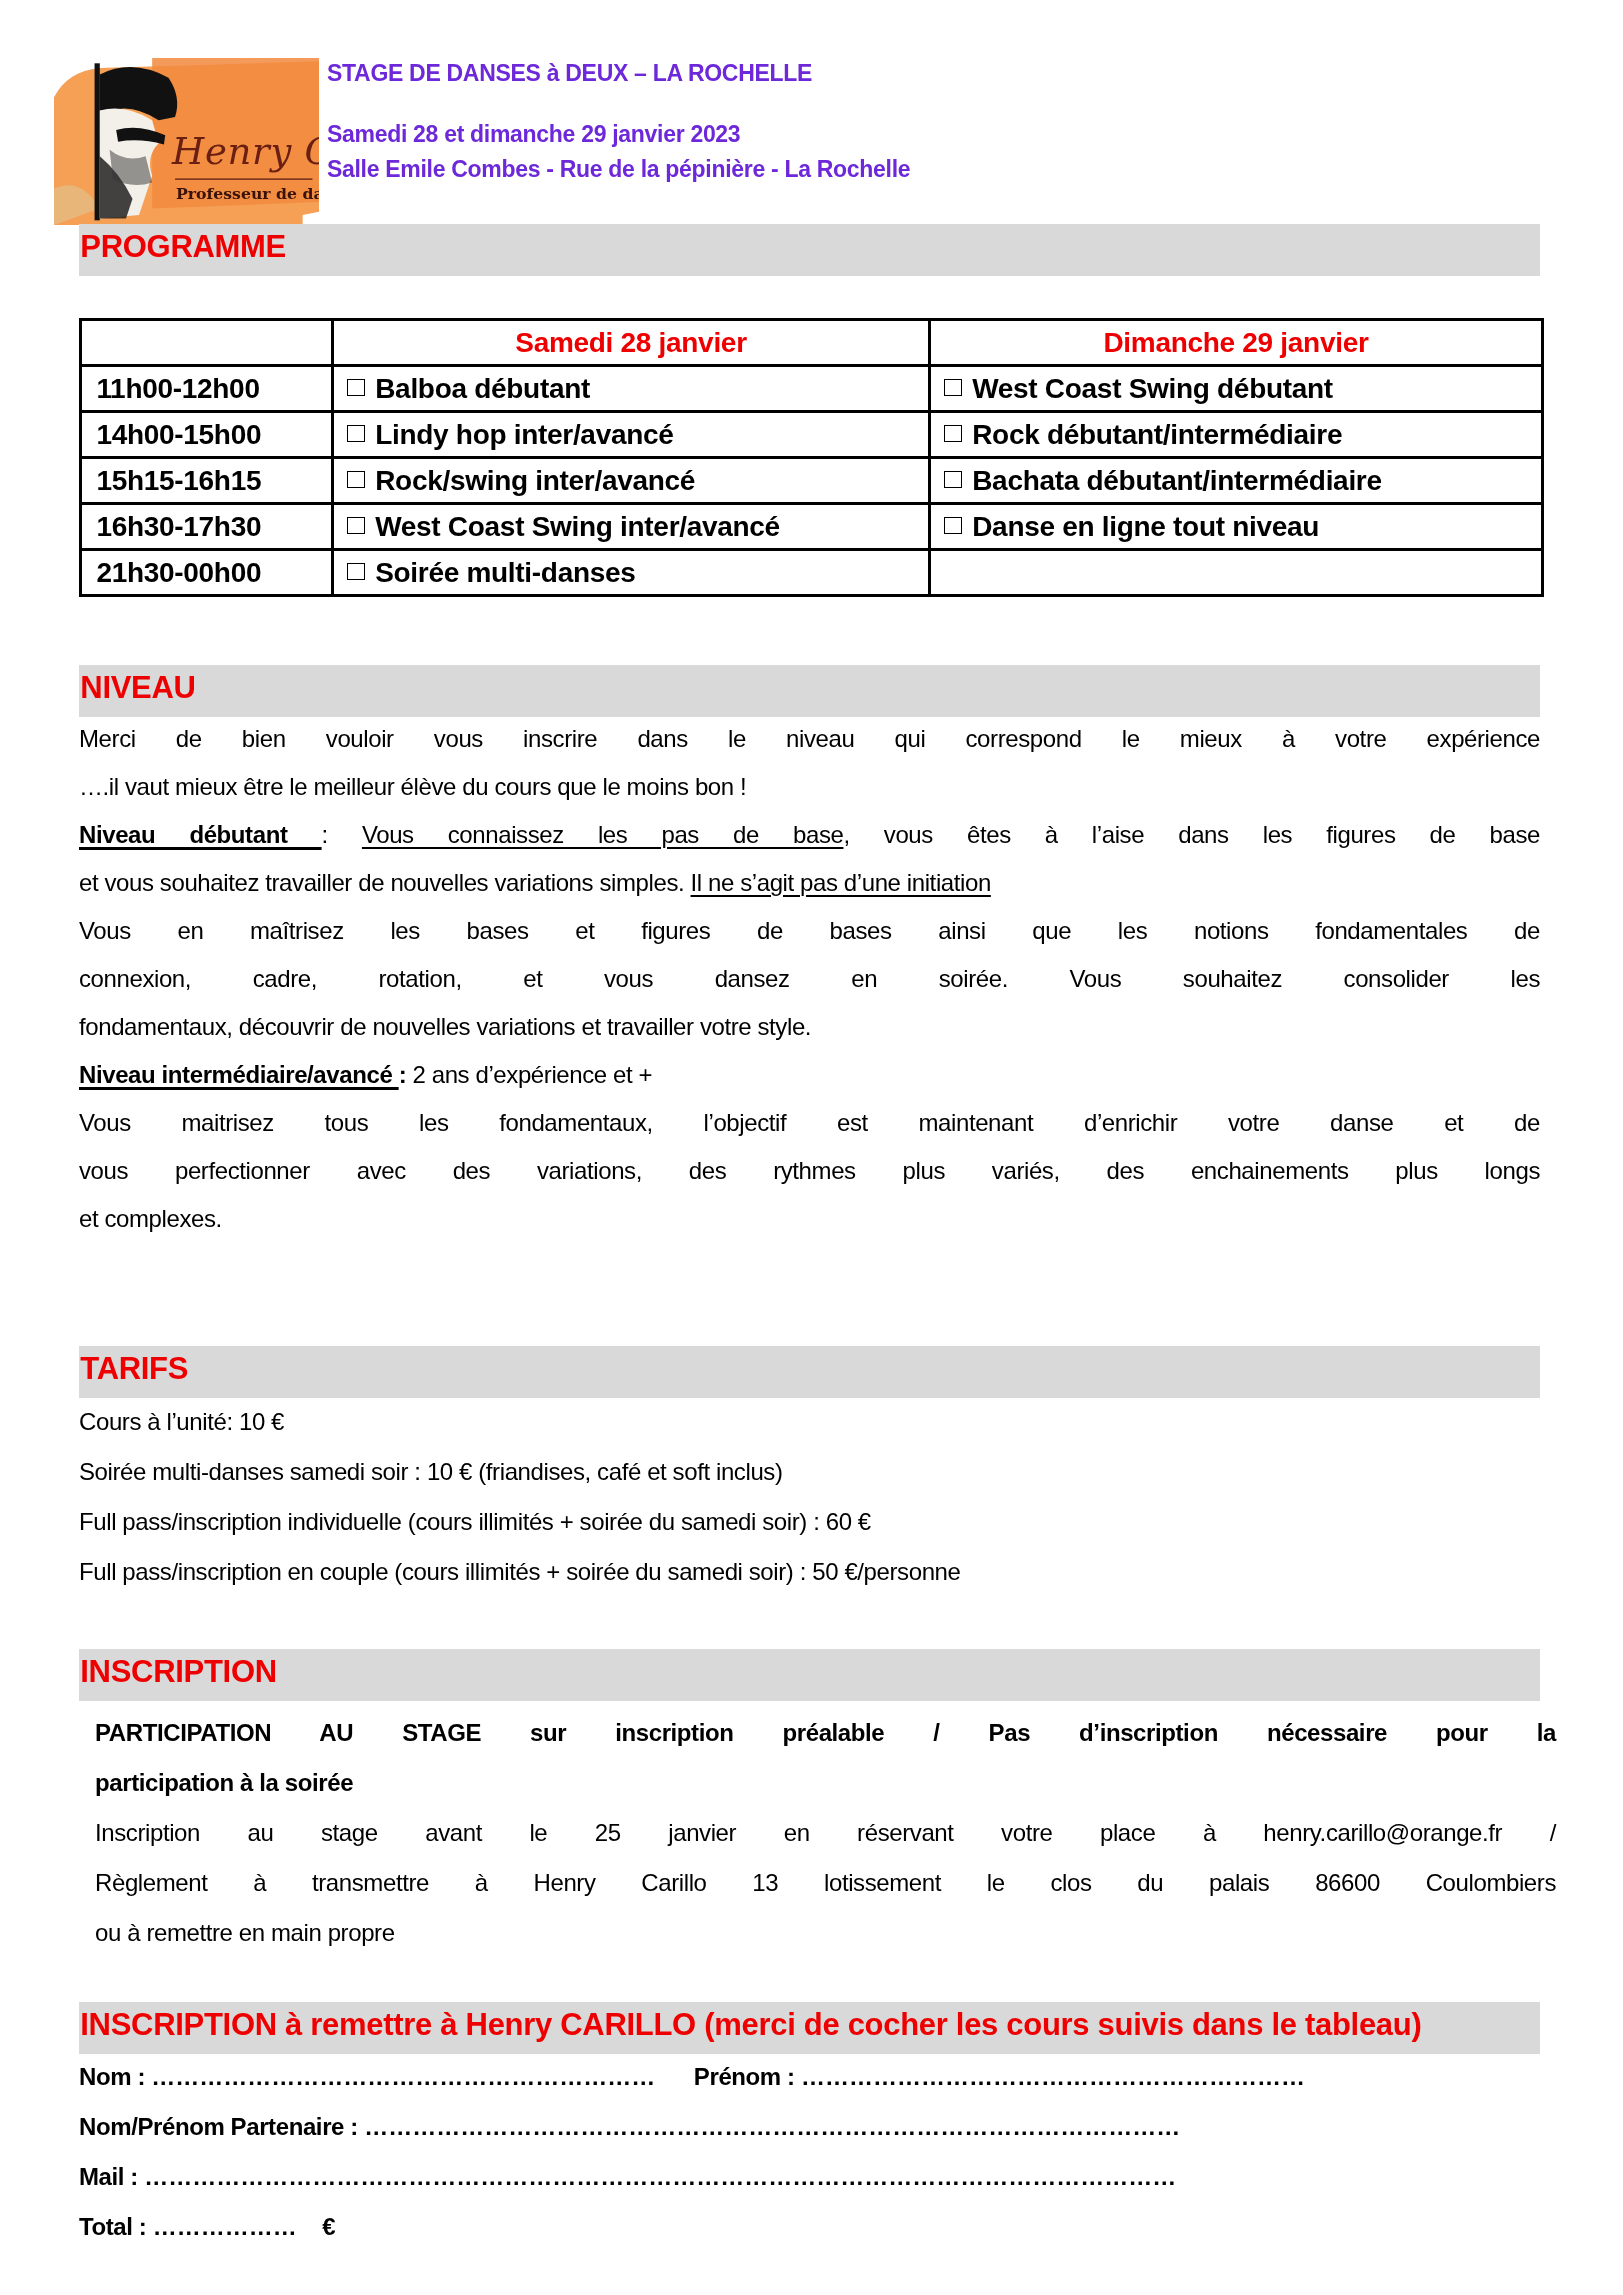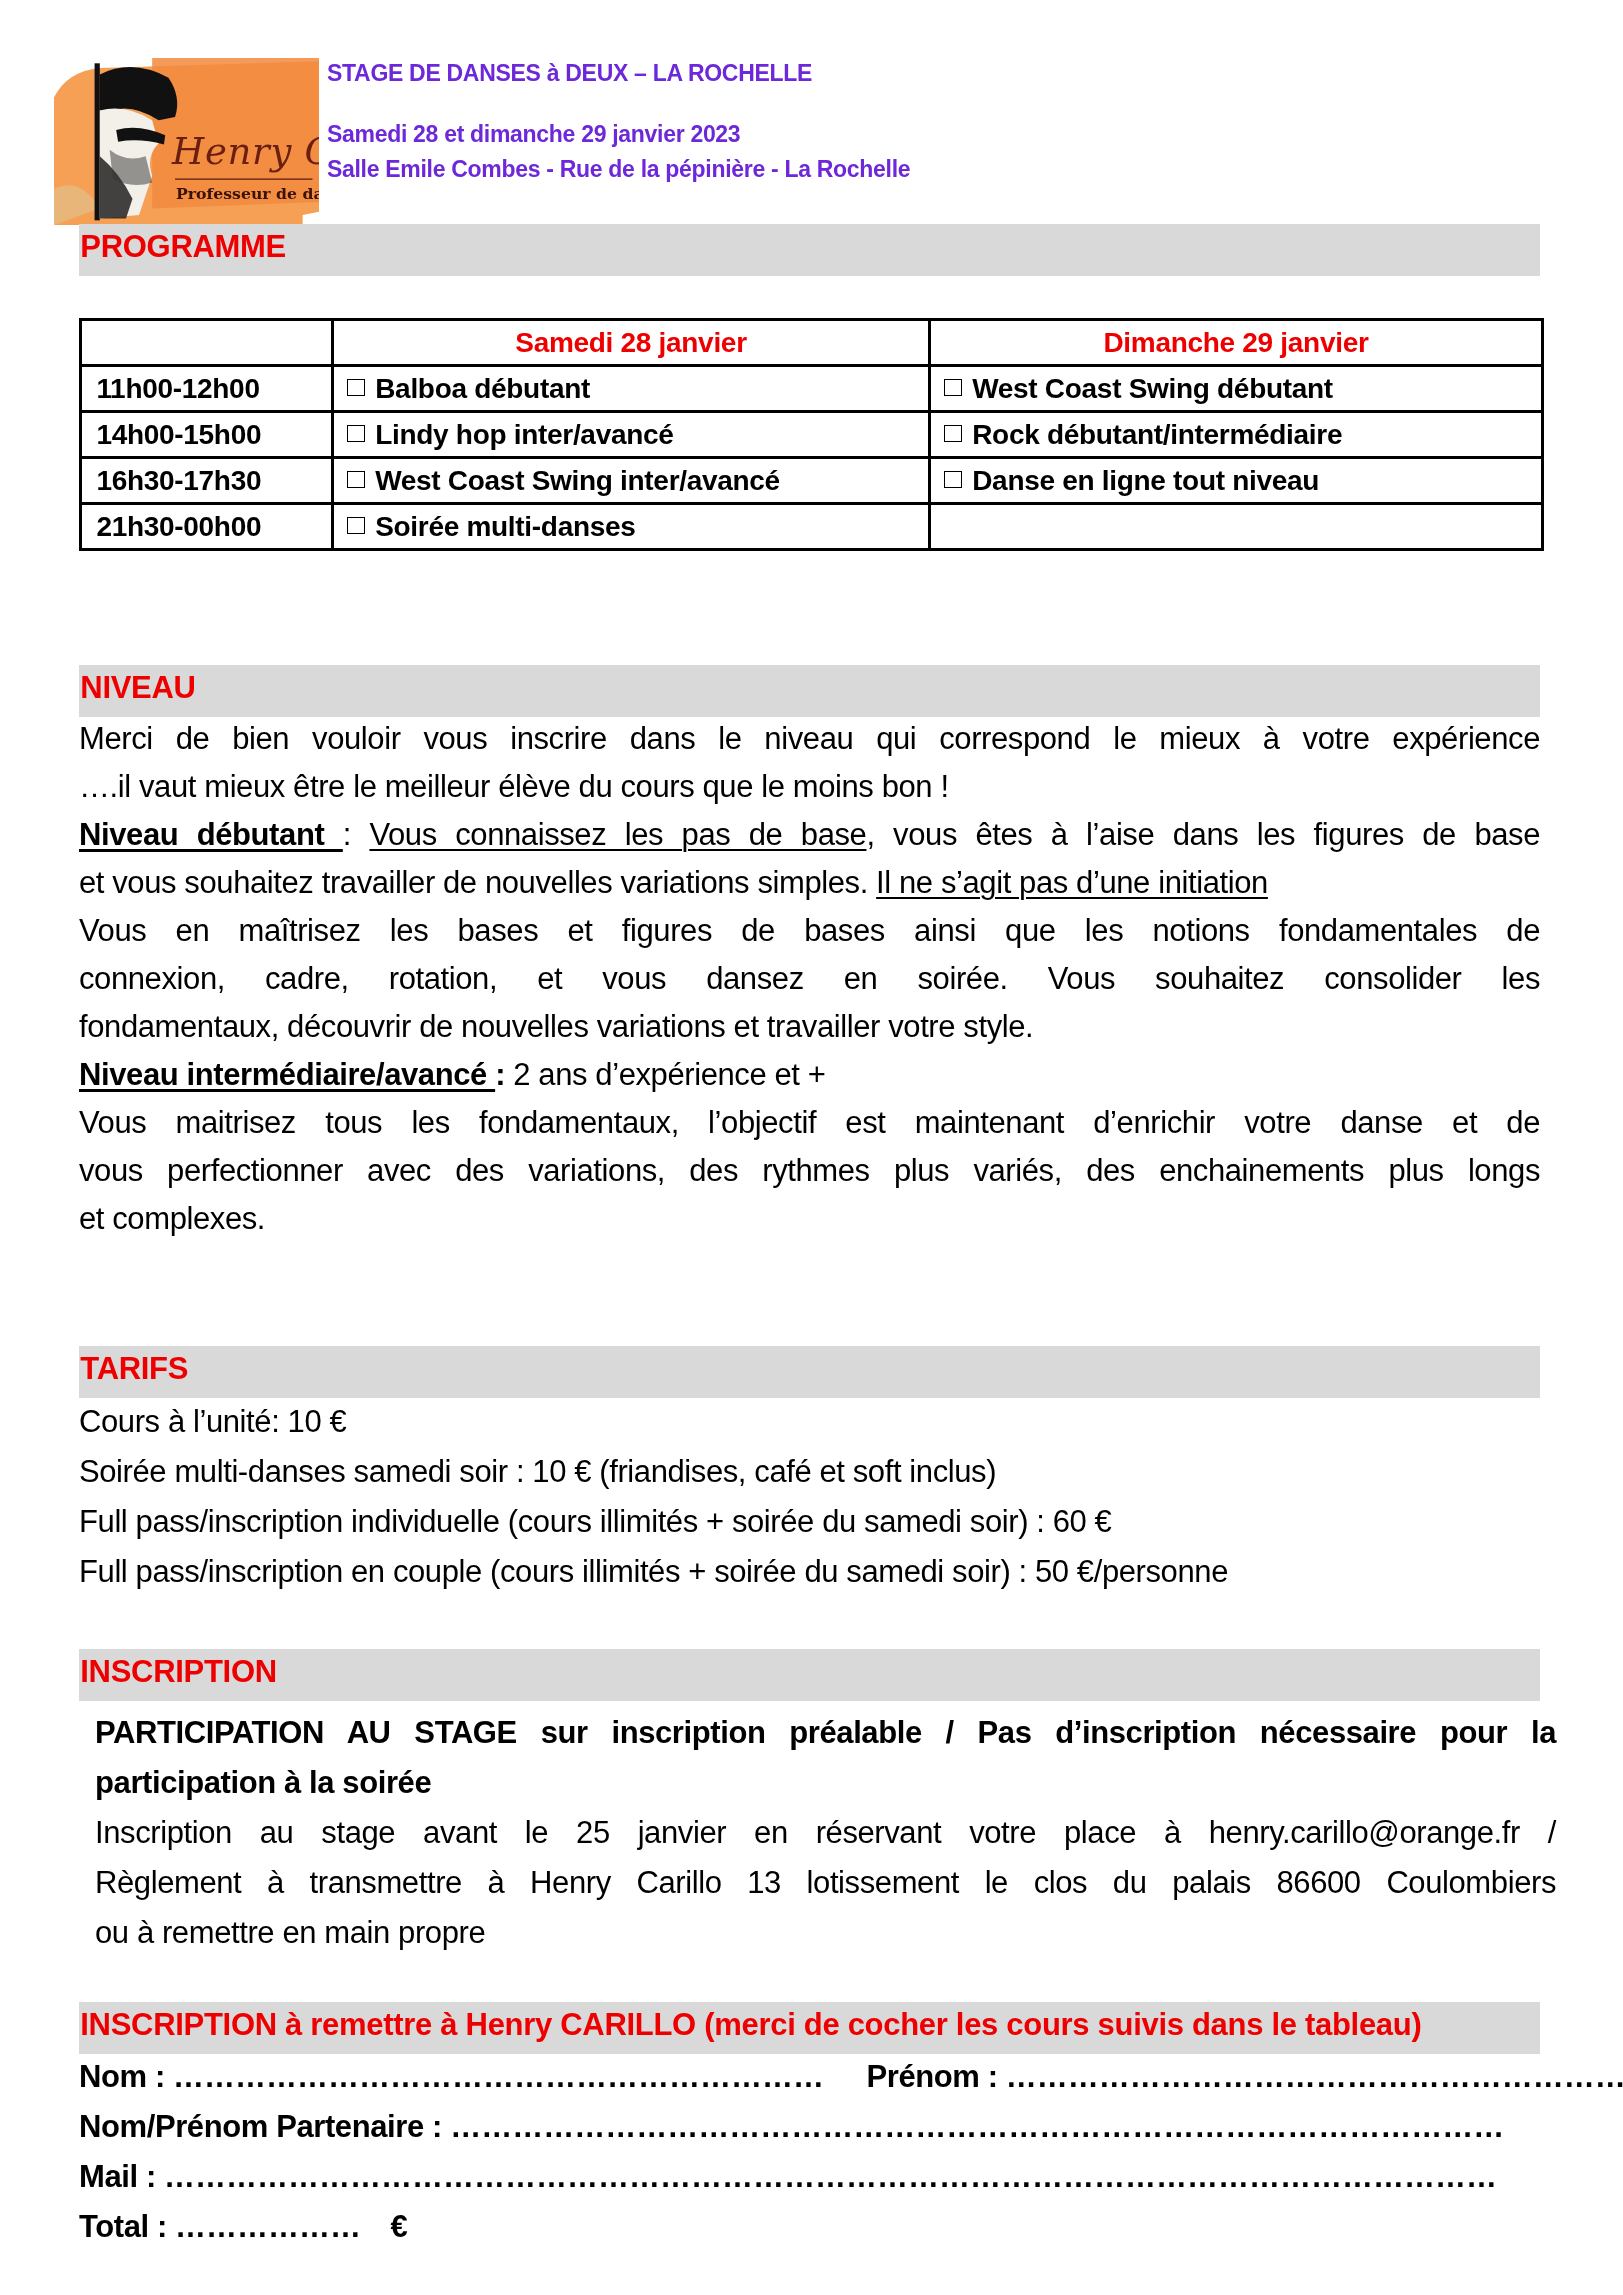--- a/index.html
+++ b/index.html
@@ -23,21 +23,21 @@
   
   .prog-table { position:absolute; left:79px; top:318px; width:1461px; border-collapse:collapse; table-layout:fixed; }
   .prog-table td { border:3.3px solid #000; height:43px; padding:0 0 0 13px; font-weight:bold;
                    font-size:28px; letter-spacing:-0.3px; white-space:nowrap; vertical-align:middle; }
   .prog-table td.head { color:#ee0000; text-align:center; padding-left:0; }
   .prog-table td.time { padding-left:14.4px; }
   .cb { display:inline-block; width:15.7px; height:15.7px; border:1.3px solid #000; margin-right:10.5px;
         vertical-align:middle; position:relative; top:-2.6px; background:#fff; }
 
   
-  .txt { position:absolute; left:79px; width:1461px; font-size:31px; letter-spacing:-0.4px; line-height:48px; white-space:nowrap; }
+  .txt { position:absolute; left:79px; width:1461px; font-size:24px; letter-spacing:-0.4px; line-height:48px; white-space:nowrap; }
   .just { text-align:justify; text-align-last:justify; white-space:normal; }
   .b { font-weight:bold; }
   .u { text-decoration:underline; text-decoration-thickness:2.6px; text-underline-offset:3.9px; }
 
   .dots { letter-spacing:0; }
 </style>
 </head>
 <body>
 
 <div class="abs logo">
@@ -80,20 +80,25 @@
   </tr>
   <tr>
     <td class="time">11h00-12h00</td>
     <td><span class="cb"></span><span>Balboa débutant</span></td>
     <td><span class="cb"></span><span>West Coast Swing débutant</span></td>
   </tr>
   <tr>
     <td class="time">14h00-15h00</td>
     <td><span class="cb"></span><span>Lindy hop inter/avancé</span></td>
     <td><span class="cb"></span><span>Rock débutant/intermédiaire</span></td>
+  </tr>
+  <tr>
+    <td class="time">15h15-16h15</td>
+    <td><span class="cb"></span><span>Rock/swing inter/avancé</span></td>
+    <td><span class="cb"></span><span>Bachata débutant/intermédiaire</span></td>
   </tr>
   <tr>
     <td class="time">16h30-17h30</td>
     <td><span class="cb"></span><span>West Coast Swing inter/avancé</span></td>
     <td><span class="cb"></span><span>Danse en ligne tout niveau</span></td>
   </tr>
   <tr>
     <td class="time">21h30-00h00</td>
     <td><span class="cb"></span><span>Soirée multi-danses</span></td>
     <td></td>

